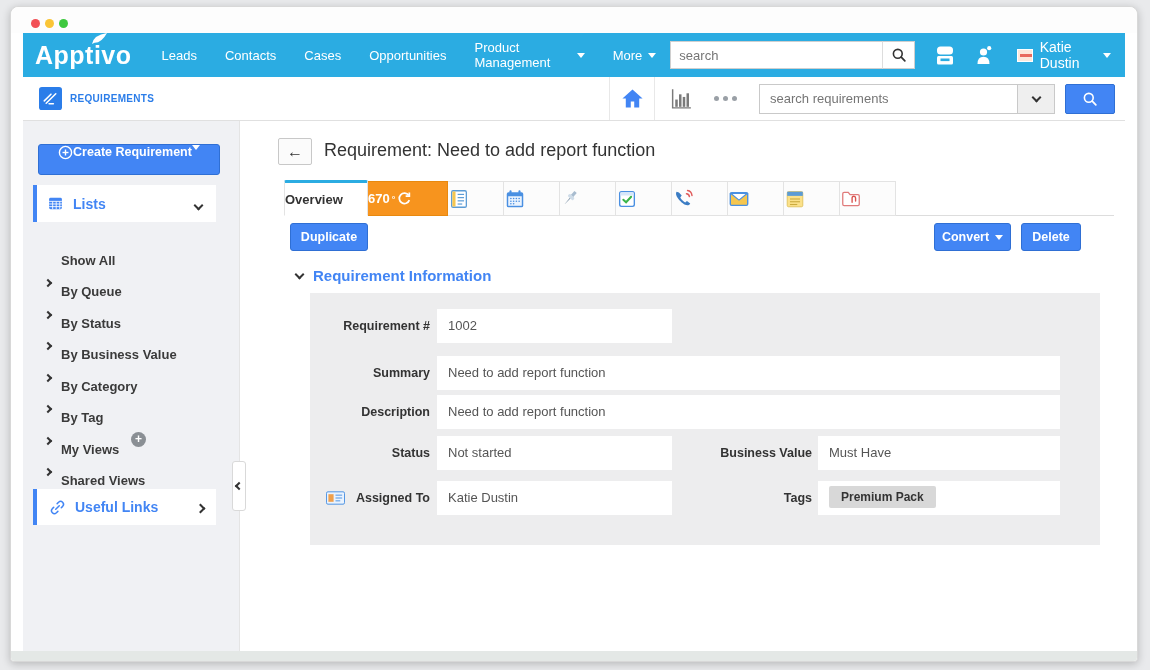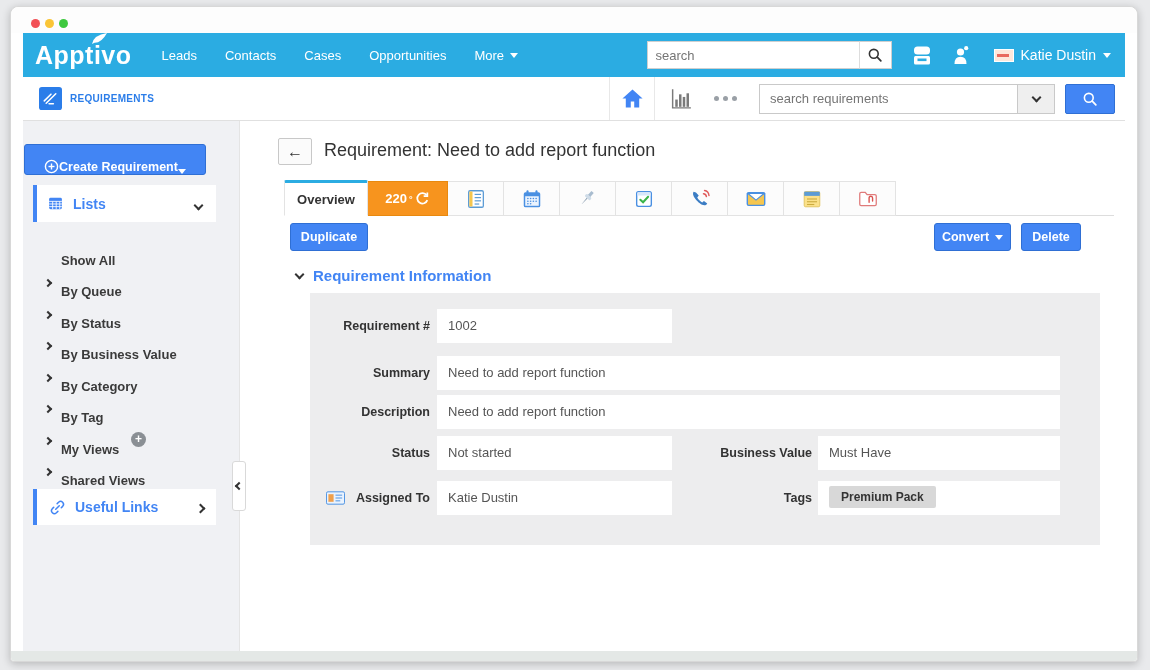--- a/index.html
+++ b/index.html
@@ -55,23 +55,23 @@
             display:flex; align-items:center; justify-content:center; }
   .app-search-btn { width:50px; height:30px; background:#4285f4; border:1px solid #2f6fd4; border-radius:2px;
                     margin-left:10px; cursor:pointer; display:flex; align-items:center; justify-content:center; }
 
   
   .bodyarea { position:absolute; left:12px; right:12px; top:114px; bottom:10px; display:flex; }
   .bottombar { position:absolute; left:0; right:0; bottom:0; height:10px; background:#e4e8e6; border-radius:0 0 4px 4px; }
 
   
   .sidebar { width:216px; background:#f0f1f4; position:relative; flex:none; }
-  .create-btn { position:absolute; left:1px; top:23px; width:182px; height:31px; background:#4285f4;
+  .create-btn { position:absolute; left:15px; top:23px; width:182px; height:31px; background:#4285f4;
                 border:1px solid #2f6fd4; border-radius:3px; color:#fff; font-weight:bold; font-size:12.5px;
-                display:flex; align-items:flex-end; justify-content:center; gap:0; cursor:pointer; font-family:inherit; }
+                display:flex; align-items:flex-start; justify-content:center; gap:0; cursor:pointer; font-family:inherit; }
   .lists-row { position:absolute; left:10px; top:64px; width:183px; height:37px; background:#fff;
                border-left:4px solid #4285f4; display:flex; align-items:center; gap:9px; padding-left:10px; cursor:pointer; }
   .lists-label { font-size:14px; font-weight:bold; color:#4285f4; }
   .lists-row .chev-wrap { margin-left:auto; margin-right:14px; }
   .side-item { position:absolute; left:0; width:100%; height:22px; display:flex; align-items:center; cursor:pointer; }
   .side-item .chev-wrap { position:absolute; left:22px; }
   .side-item .lbl { position:absolute; left:38px; font-size:13px; font-weight:bold; color:#3a3a3a;margin-top:20px; }
   .side-item.no-chev .lbl { left:38px; }
   .plus-gray { position:absolute; left:108px; width:15px; height:15px; border-radius:50%; background:#8a8f94;
                color:#fff; font-size:12px; line-height:15px; text-align:center; font-weight:bold; cursor:pointer; }
@@ -93,21 +93,21 @@
   
   .main { flex:1; background:#fff; position:relative; border-left:1px solid #e4e4e4; }
   .back-btn { position:absolute; left:38px; top:17px; width:34px; height:27px; background:#fbfbfb;
               border:1px solid #c8c8c8; border-radius:2px; font-size:16px; color:#333; cursor:pointer;
               display:flex; align-items:center; justify-content:center; font-family:inherit; }
   .page-title { position:absolute; left:84px; top:19px; font-size:18px; color:#333; }
 
   .tabs { position:absolute; left:44px; top:59px; height:36px; display:flex; align-items:flex-end; z-index:2; }
   .tab-line { position:absolute; left:44px; right:11px; top:94px; border-top:1px solid #ddd; }
   .tab { height:35px; border:1px solid #e3e3e3; border-left:none; display:flex; align-items:center;
-         justify-content:center; background:#fcfcfc; cursor:pointer; }
+         background:#fcfcfc; cursor:pointer; }
   .tab.first { border-left:1px solid #e3e3e3; }
   .tab.active { width:84px; height:36px; background:#fff; border-top:3px solid #2bace2; border-bottom:1px solid #fff;
                 font-size:13px; font-weight:bold; color:#333; border-radius:2px 2px 0 0; }
   .tab.t360 { width:80px; background:#f7941e; border-color:#e8890f; color:#fff; font-weight:bold; font-size:13px; gap:2px; }
   .tab.t360 sup { font-size:9px; }
   .tab.icon-tab { width:56px; }
 
   .dup-btn { position:absolute; left:50px; top:102px; width:78px; height:28px; background:#4285f4;
              border:1px solid #2f6fd4; border-radius:3px; color:#fff; font-weight:bold; font-size:12.5px;
              cursor:pointer; font-family:inherit; }
@@ -160,20 +160,24 @@
     <div class="nav-item">
         <span>Contacts</span>
       </div>
     <div class="nav-item">
         <span>Cases</span>
       </div>
     <div class="nav-item">
         <span>Opportunities</span>
       </div>
     <div class="nav-item">
+        <span>Product Management</span>
+        <i class="caret-w"></i>
+      </div>
+    <div class="nav-item">
         <span>More</span>
         <i class="caret-w"></i>
       </div>
 
     <div class="nav-search">
       <input type="text" placeholder="search" style="">
       <button>
         <svg width="16" height="16" viewBox="0 0 20 20">
             <circle cx="8.5" cy="8.5" r="5.5" fill="none" stroke="#333" stroke-width="2"></circle>
             <line x1="12.8" y1="12.8" x2="17.3" y2="17.3" stroke="#333" stroke-width="2.2" stroke-linecap="round"></line>
@@ -332,21 +336,21 @@
           <span>←</span>
         </button>
       <div class="page-title">Requirement: Need to add report function</div>
 
       <div class="tab-line"></div>
       <div class="tabs">
         <div class="tab active first">
             <span>Overview</span>
           </div>
         <div class="tab t360">
-          <span>220</span>
+          <span>670</span>
             <sup>°</sup>
           <svg width="15" height="15" viewBox="0 0 18 18">
               <path d="M14.8 11 A6.2 6.2 0 1 1 14 5.2" fill="none" stroke="#fff" stroke-width="2.1"></path>
               <path d="M14.8 1.8 L14.8 6.2 L10.4 6.2" fill="none" stroke="#fff" stroke-width="2.1"></path>
             </svg>
         </div>
         <div class="tab icon-tab">
           <svg width="22" height="22" viewBox="0 0 24 24">
               <rect x="4" y="3" width="16" height="18" rx="1.5" fill="#fff" stroke="#5b9bd5" stroke-width="1.4"></rect>
               <rect x="4.8" y="3.8" width="3.4" height="16.4" fill="#f5c64f"></rect>

